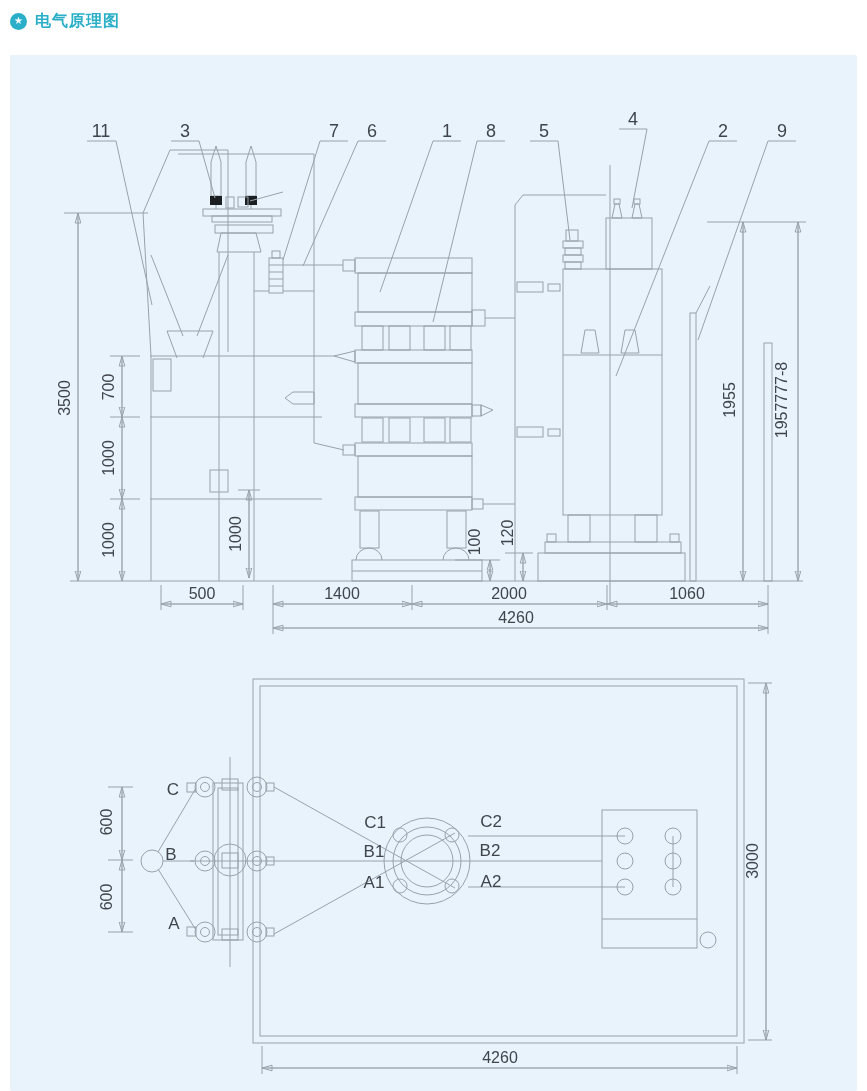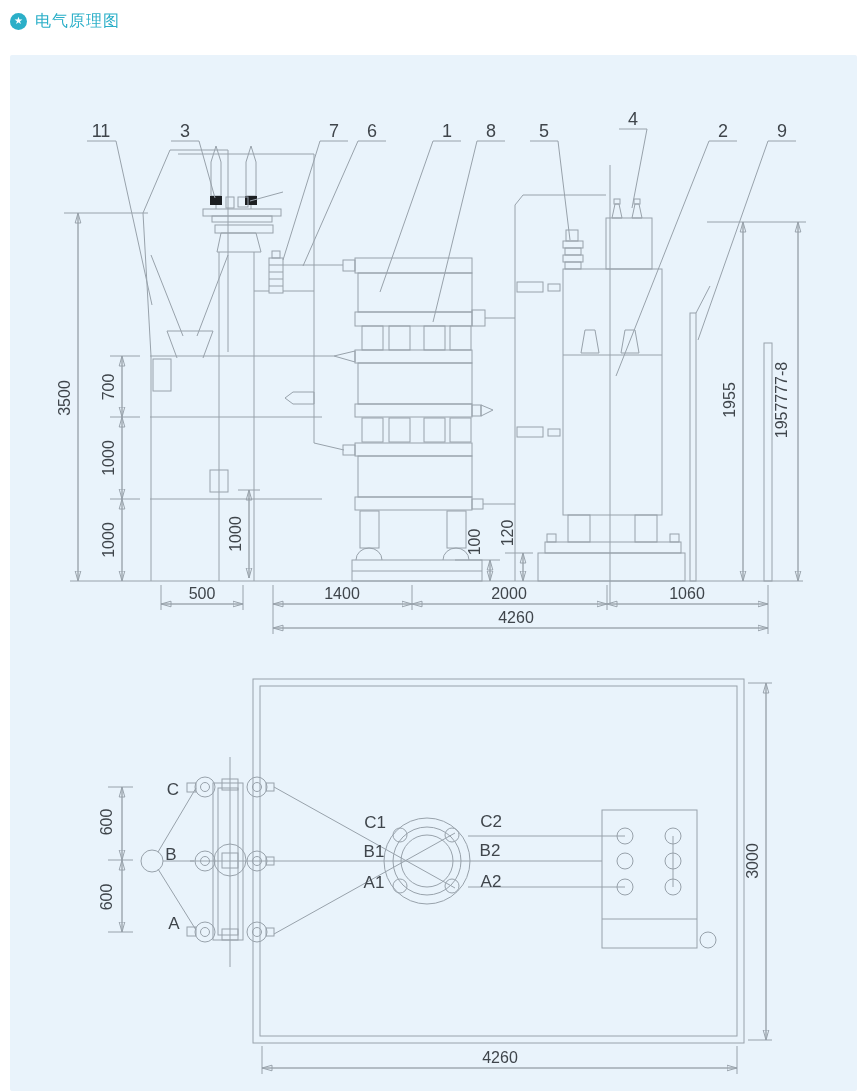--- a/index.html
+++ b/index.html
@@ -2,21 +2,21 @@
 <html><head>
 <meta charset="utf-8">
 <style>
   html,body{margin:0;padding:0;background:#ffffff;width:867px;height:1091px;overflow:hidden;
     font-family:"Liberation Sans", sans-serif;}
   .page{position:relative;width:867px;height:1091px;}
   .panel{position:absolute;left:10px;top:55px;width:847px;height:1036px;background:#e9f3fb;border-radius:2px;}
   .hdr{position:absolute;left:10px;top:8px;height:26px;display:flex;align-items:center;gap:8px;}
   .hdr .badge{width:17px;height:17px;border-radius:50%;background:#2bafc8;color:#fff;display:flex;
     align-items:center;justify-content:center;font-size:10px;line-height:1;}
-  .hdr .ttl{font-size:16px;color:#2bafc8;letter-spacing:1px;font-weight:400;}
+  .hdr .ttl{font-size:16px;color:#2bafc8;letter-spacing:1px;font-weight:700;}
   svg{position:absolute;left:0;top:0;}
   svg line, svg path, svg rect, svg polyline, svg polygon, svg circle, svg ellipse{
     stroke:#98a2ab;stroke-width:1;fill:none;}
   .dimtx{font-size:16px;fill:#3f454b;stroke:none;}
   .co{font-size:18px;fill:#3f454b;stroke:none;}
   .term{font-size:17px;fill:#3f454b;stroke:none;}
   .dimln{stroke:#7d858d;}
   .blk{fill:#1c1f22;stroke:none;}
   .mid{text-anchor:middle;}
 </style>

